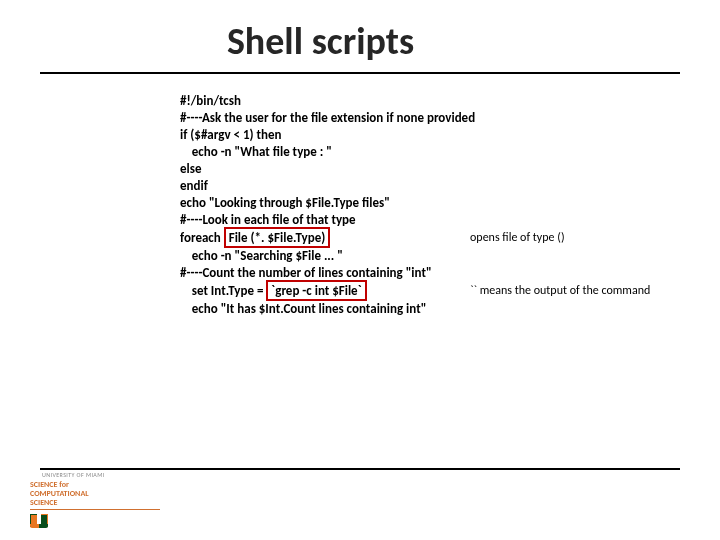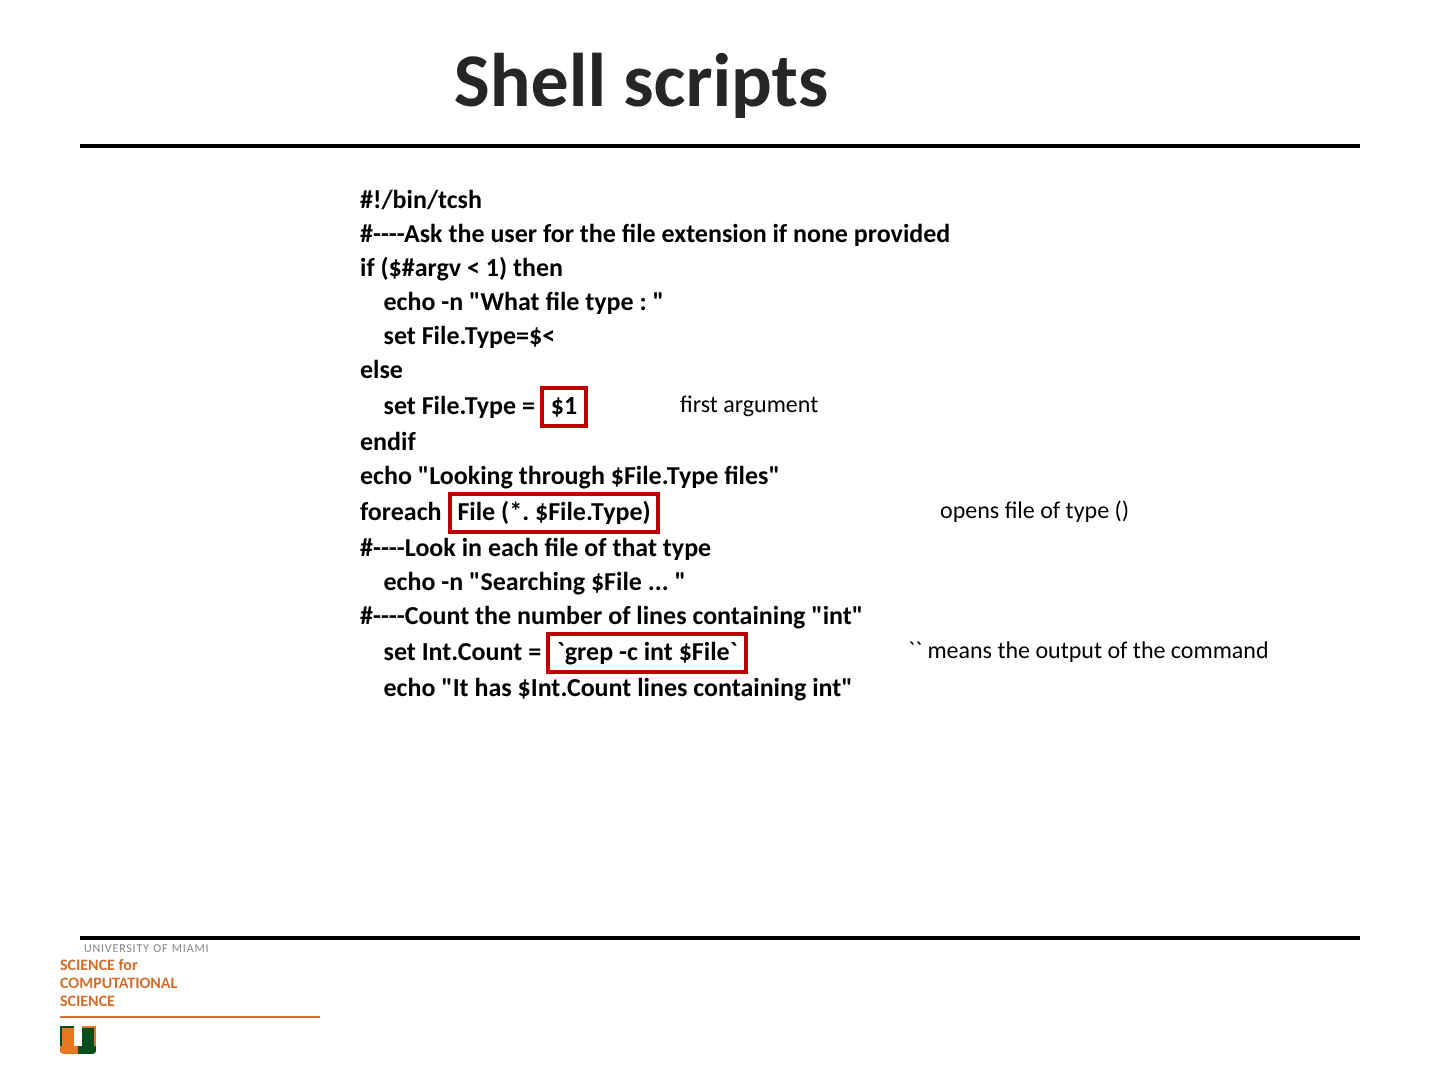--- a/index.html
+++ b/index.html
@@ -96,32 +96,30 @@
 
   <div class="title">Shell scripts</div>
   <div class="title-rule"></div>
 
   <div class="code">
     <div class="line">#!/bin/tcsh</div>
     <div class="line"></div>
     <div class="line">#----Ask the user for the file extension if none provided</div>
     <div class="line">if ($#argv &lt; 1) then</div>
     <div class="line">    echo -n "What file type : "</div>
-    <div class="line">    set File.Type=$&lt;</div>
     <div class="line">else</div>
-    <div class="line"><span>    set File.Type = </span><span class="box">$1</span><span class="annot" style="left:160px; top:1px;">first argument</span></div>
     <div class="line">endif</div>
     <div class="line"></div>
     <div class="line">echo "Looking through $File.Type files"</div>
     <div class="line"></div>
+    <div class="line">#----Look in each file of that type</div>
     <div class="line"><span>foreach </span><span class="box">File (*. $File.Type)</span><span class="annot" style="left:290px; top:1px;">opens file of type ()</span></div>
-    <div class="line">#----Look in each file of that type</div>
     <div class="line">    echo -n "Searching $File ... "</div>
     <div class="line">#----Count the number of lines containing "int"</div>
-    <div class="line"><span>    set Int.Count = </span><span class="box">`grep -c int $File`</span><span class="annot" style="left:274px; top:1px;">`` means the output of the command</span></div>
+    <div class="line"><span>    set Int.Type = </span><span class="box">`grep -c int $File`</span><span class="annot" style="left:290px; top:1px;">`` means the output of the command</span></div>
     <div class="line">    echo "It has $Int.Count lines containing int"</div>
   </div>
 
   <div class="bottom-rule"></div>
 
   <div class="footer">
     <div class="footer-line1">UNIVERSITY OF MIAMI</div>
     <div class="footer-ctr">
       <span>SCIENCE for</span><br>
       <span>COMPUTATIONAL</span><br>

